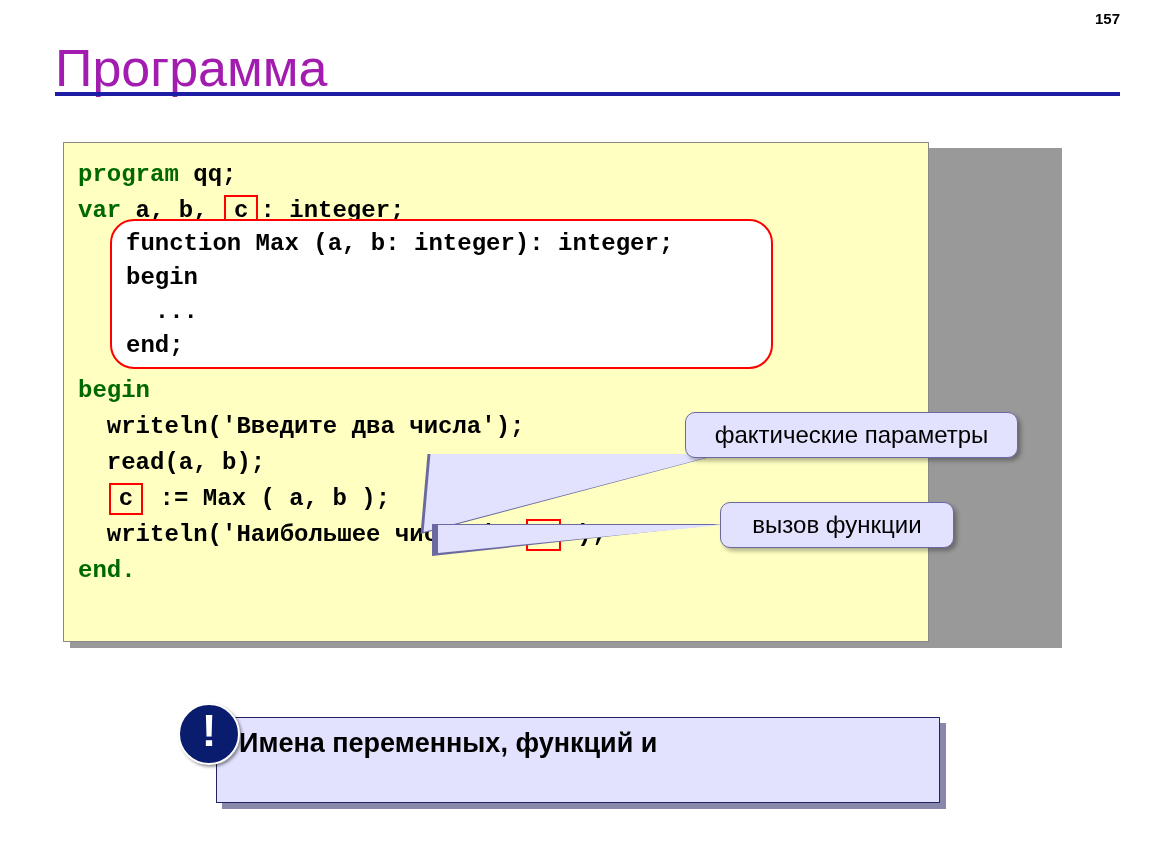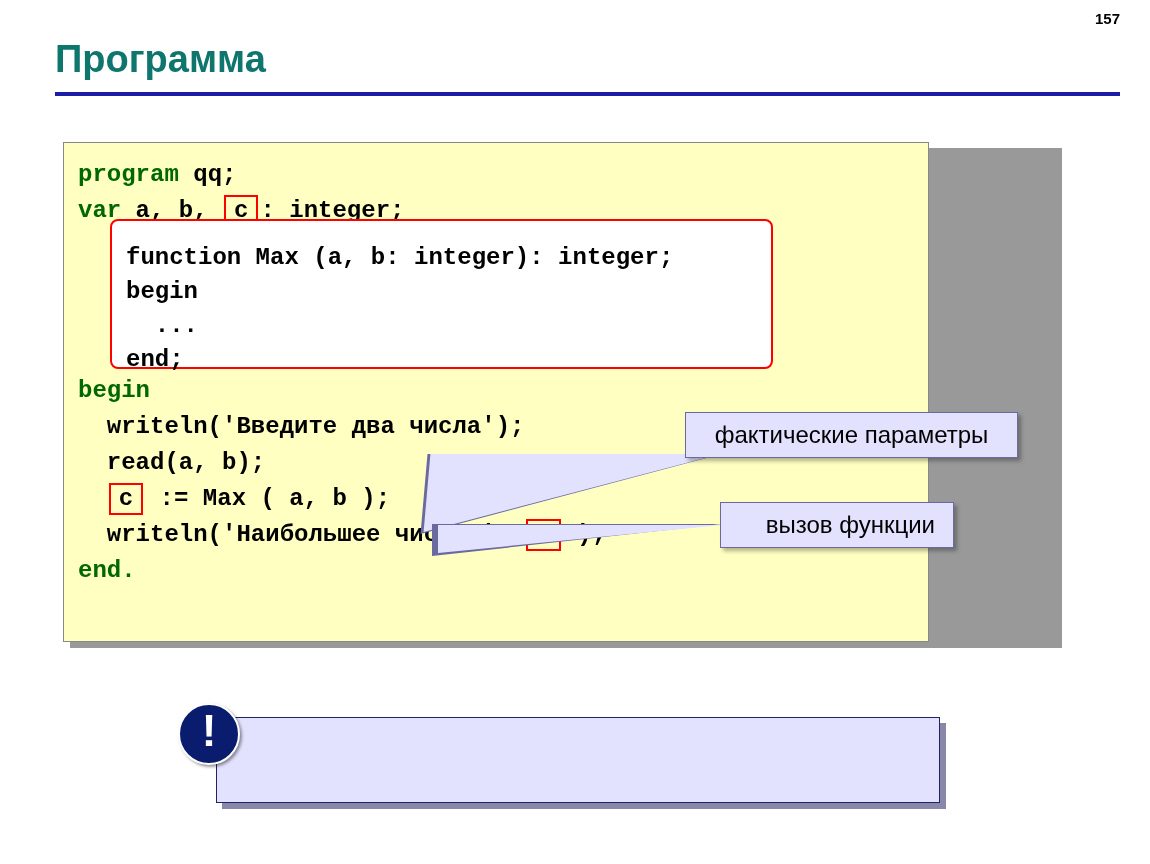--- a/index.html
+++ b/index.html
@@ -18,23 +18,23 @@
     right: 30px;
     font-weight: bold;
     font-size: 15px;
     color: #000;
     text-align: center;
   }
   .title {
     position: absolute;
     top: 38px;
     left: 55px;
-    font-weight: bold;
-    font-size: 38px;
-    color: #0f766e;
+    font-weight: normal;
+    font-size: 52px;
+    color: #a21caf;
   }
   .title-underline {
     position: absolute;
     top: 92px;
     left: 55px;
     right: 30px;
     height: 4px;
     background: #1c1da4;
   }
   .code-box-shadow {
@@ -72,44 +72,44 @@
     vertical-align: middle;
   }
   .func-block {
     position: absolute;
     top: 219px;
     left: 110px;
     width: 663px;
     height: 150px;
     background: #ffffff;
     border: 2px solid #ff0000;
-    border-radius: 8px;
-    padding: 20px 14px;
+    border-radius: 24px;
+    padding: 6px 14px;
     box-sizing: border-box;
     font-family: "Courier New", monospace;
     font-size: 24px;
     font-weight: bold;
     line-height: 34px;
     color: #000;
     white-space: pre;
   }
   .callout {
     position: absolute;
     background: #e2e2ff;
     border: 1px solid #6a6aa0;
-    border-radius: 0;
+    border-radius: 10px;
     padding: 8px 18px;
     font-family: Arial, sans-serif;
     font-size: 24px;
     font-weight: normal;
     color: #000;
     box-shadow: 3px 3px 4px rgba(0,0,0,0.3);
   }
   .callout1 { top: 412px; left: 685px; width: 295px; text-align: center; }
-  .callout2 { top: 502px; left: 720px; width: 196px; text-align: right; }
+  .callout2 { top: 502px; left: 720px; width: 196px; text-align: center; }
 
   
   .wedge {
     position: absolute;
     width: 0; height: 0;
   }
   
   .wedge1a {
     border-left: 0 solid transparent;
     border-right: 290px solid transparent;
@@ -209,14 +209,15 @@
 <div class="wedge wedge1a-outline"></div>
 <div class="wedge wedge1a"></div>
 <div class="wedge wedge2a-outline"></div>
 <div class="wedge wedge2a"></div>
 
 <div class="callout callout1">фактические параметры</div>
 <div class="callout callout2">вызов функции</div>
 
 <div class="note-box-shadow"></div>
 <div class="note-box">
+  <div>Имена переменных, функций и</div>
 </div>
 <div class="badge">!</div>
 
 </body></html>

